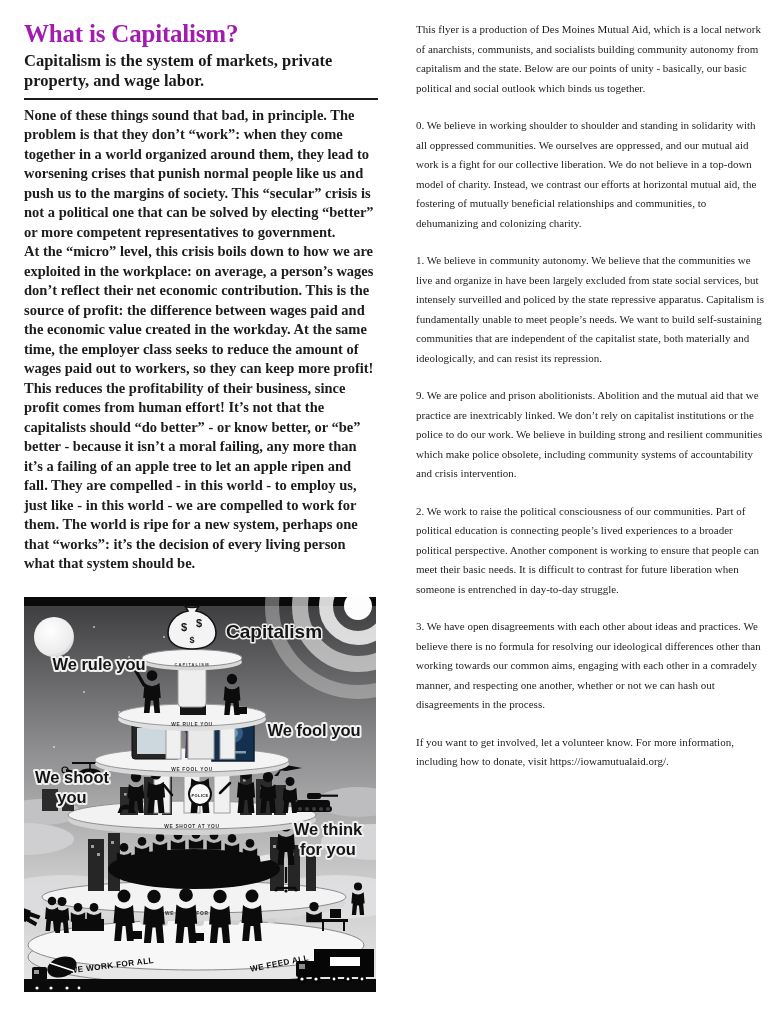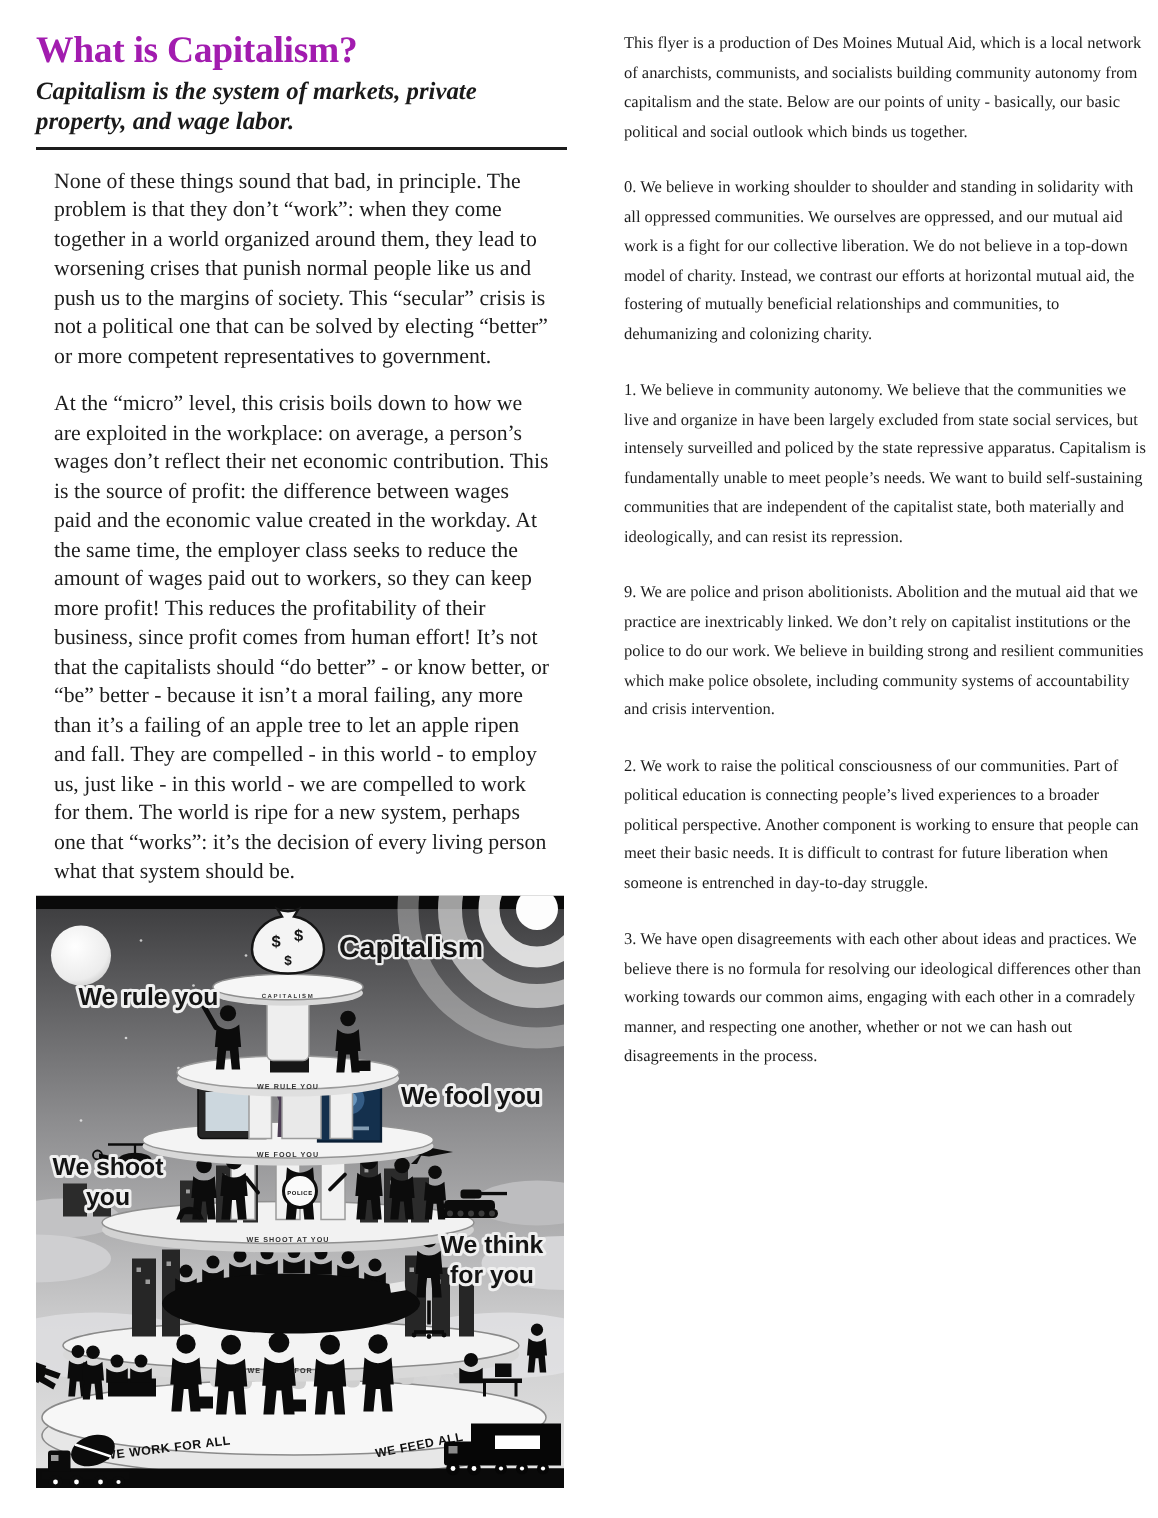--- a/index.html
+++ b/index.html
@@ -6,25 +6,25 @@
   html,body { background:#ffffff; }
   body {
     width:772px; height:1012px; position:relative; overflow:hidden;
     font-family:"Liberation Serif", serif; color:#1d1d1d;
   }
   .page { position:absolute; inset:0; }
 
   
   .left-col { position:absolute; left:24px; top:20px; width:354px; }
   .title { font-size:25px; font-weight:bold; letter-spacing:-0.2px; line-height:1.1; color:#a21caf; }
-  .subtitle { font-size:16.5px; font-weight:bold; font-style:italic; line-height:20px; margin-top:3px; color:#1a1a1a; }
+  .subtitle { font-size:16.5px; font-weight:bold; line-height:20px; margin-top:3px; color:#1a1a1a; }
   .byline { font-size:15.5px; text-align:right; margin-top:-19px; }
   .rule { border:none; border-top:2px solid #1c1c1c; margin:7px 0 6px 0; }
   .bodytext { font-size:14.5px; line-height:19.5px; text-align:left; }
-  .bodytext p { margin:12px; }
+  .bodytext p { margin:0;font-weight:bold; }
 
   
   .right-col { position:absolute; left:400px; top:20px; width:352px; font-size:11px; line-height:19.5px;margin-left:16px; }
   .right-col .blk { margin-bottom:18px; }
   .right-col b { font-weight:normal; }
 
   
   .pyramid { position:absolute; left:24px; top:597px; width:352px; height:395px; }
   .pyr text { font-family:"Liberation Sans", sans-serif; }
   .biglab { font-weight:bold; font-size:16.5px; fill:#141414; text-anchor:middle;
@@ -381,15 +381,16 @@
     <p class="blk"><b>0. We believe in working shoulder to shoulder and standing in solidarity with all oppressed communities.</b> <span>We ourselves are oppressed, and our mutual aid work is a fight for our collective liberation. We do not believe in a top-down model of charity. Instead, we contrast our efforts at horizontal mutual aid, the fostering of mutually beneficial relationships and communities, to dehumanizing and colonizing charity.</span></p>
 
     <p class="blk"><b>1. We believe in community autonomy.</b> <span>We believe that the communities we live and organize in have been largely excluded from state social services, but intensely surveilled and policed by the state repressive apparatus. Capitalism is fundamentally unable to meet people’s needs. We want to build self-sustaining communities that are independent of the capitalist state, both materially and ideologically, and can resist its repression.</span></p>
 
     <p class="blk"><b>9. We are police and prison abolitionists.</b> <span>Abolition and the mutual aid that we practice are inextricably linked. We don’t rely on capitalist institutions or the police to do our work. We believe in building strong and resilient communities which make police obsolete, including community systems of accountability and crisis intervention.</span></p>
 
     <p class="blk"><b>2. We work to raise the political consciousness of our communities.</b> <span>Part of political education is connecting people’s lived experiences to a broader political perspective. Another component is working to ensure that people can meet their basic needs. It is difficult to contrast for future liberation when someone is entrenched in day-to-day struggle.</span></p>
 
     <p class="blk"><b>3. We have open disagreements with each other about ideas and practices.</b> <span>We believe there is no formula for resolving our ideological differences other than working towards our common aims, engaging with each other in a comradely manner, and respecting one another, whether or not we can hash out disagreements in the process.</span></p>
 
+    <p class="blk">If you want to get involved, let a volunteer know. For more information, including how to donate, visit https://iowamutualaid.org/.</p>
   </div>
 
 </div>
 
 </body></html>

